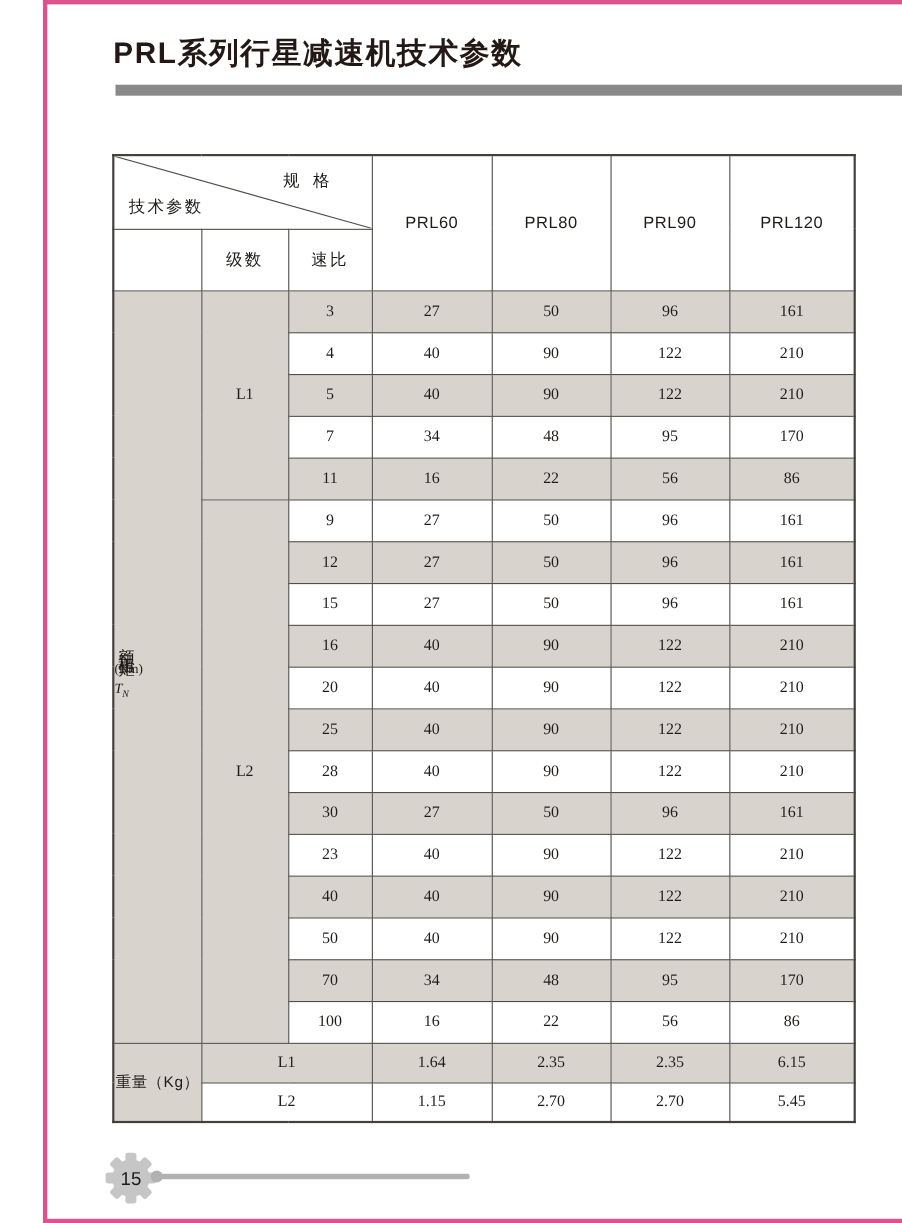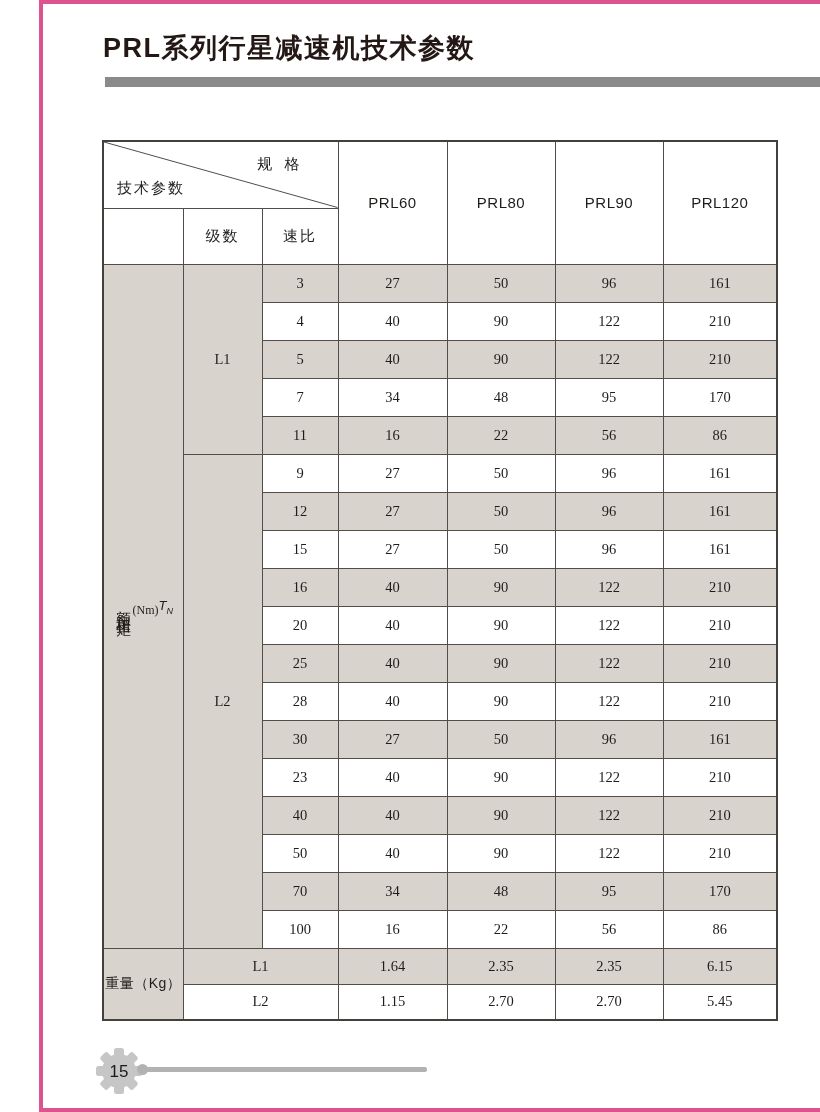--- a/index.html
+++ b/index.html
@@ -24,25 +24,25 @@
   tr.shaded td { background:#d8d4cd; }
   td.stage-cell { background:#d8d4cd; }
   td.torque-cell { background:#ffffff; }
   .wrow td { height:36px; }
 
   .corner { position:relative; padding:12px;text-decoration:underline; }
   .corner svg.diag { position:absolute; left:0; top:0; width:100%; height:100%; display:block; }
   .corner .spec-label { position:absolute; top:13px; right:34px; font-size:15px; letter-spacing:4px; }
   .corner .param-label { position:absolute; bottom:10px; left:13px; font-size:15px; letter-spacing:2px; }
 
-  .torque-wrap { display:flex; flex-direction:row; align-items:center; justify-content:center; }
+  .torque-wrap { display:flex; flex-direction:column; align-items:flex-start; justify-content:center; }
   .torque-cjk { writing-mode:vertical-rl; font-size:15px; letter-spacing:4px;
                 font-family:"Liberation Serif",serif; }
   .torque-unit { font-size:12px; margin-top:8px; font-family:"Liberation Serif",serif; }
-  .torque-sym { font-size:13px; font-family:Liberation Sans, sans-serif; font-style:italic; margin-top:2px; }
+  .torque-sym { font-size:13px; font-family:Liberation Serif, serif; font-style:italic; margin-top:2px; }
   .torque-sym sub { font-size:9px; font-style:italic; }
 
   .weight-label { font-size:14px; font-family:Liberation Sans, sans-serif; letter-spacing:0.5px; }
 
   .footer-gear { position:absolute; left:52px; top:1043px; }
   .footer-dot  { position:absolute; left:94px; top:1060px; width:11px; height:11px;
                  border-radius:50%; background:#b2b2b2; }
   .footer-line { position:absolute; left:102px; top:1063px; width:282px; height:5px;
                  border-radius:2px; background:#b2b2b2; }
   .gear-num { font-family:"Liberation Sans",sans-serif; font-size:17px; fill:#1d1a18; }

